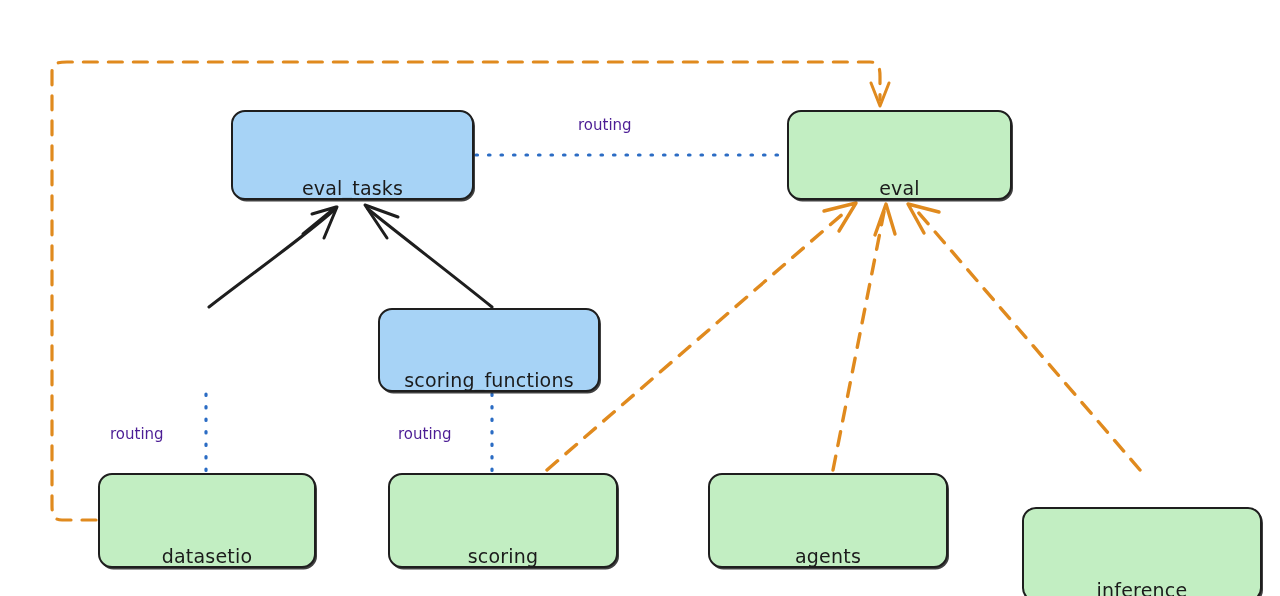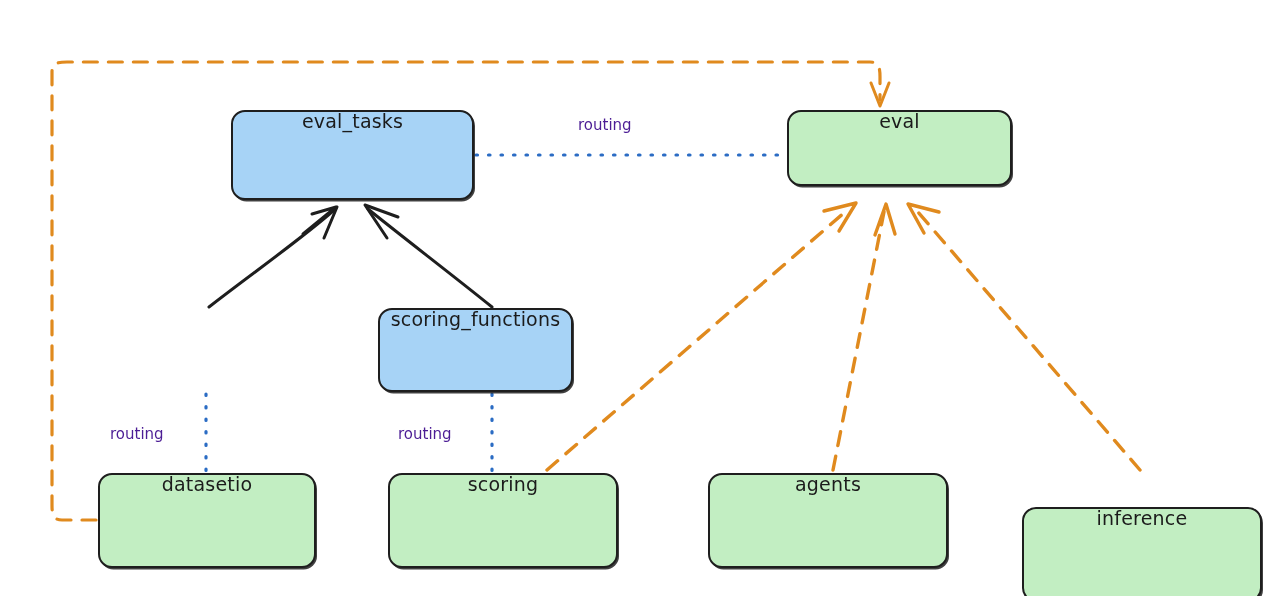--- a/index.html
+++ b/index.html
@@ -25,21 +25,21 @@
     top: 0;
     width: 1280px;
     height: 596px;
   }
   .node {
     position: absolute;
     box-sizing: border-box;
     border: 2.6px solid #1e1e1e;
     border-radius: 14px;
     display: flex;
-    align-items: flex-start;
+    align-items: flex-end;
     justify-content: center;
     font-family: "DejaVu Sans", sans-serif;
     font-size: 19px;
     color: #1b1b1b;
     letter-spacing: 0.2px;
     z-index: 4;
     box-shadow: 1.5px 2px 0 -0.5px rgba(30,30,30,0.85);
   }
   .node .node-label {
     pointer-events: none;
@@ -107,26 +107,26 @@
       <path d="M 1140 470 L 918 212" fill="none" stroke="#e08a1e" stroke-width="3.4" stroke-linecap="round" stroke-dasharray="14 11"></path>
       <path d="M 924 233 L 908 204 L 939 212" fill="none" stroke="#e08a1e" stroke-width="3.4" stroke-linecap="round" stroke-linejoin="round"></path>
     </g>
 
   </svg>
 
   <div class="node blue" style="left:231px; top:110px; width:243px; height:90px;">
     <span class="node-label">eval_tasks</span>
   </div>
 
-  <div class="node green" style="left:787px; top:110px; width:225px; height:76px;">
+  <div class="node green" style="left:787px; top:110px; width:225px; height:90px;">
     <span class="node-label">eval</span>
   </div>
 
 
-  <div class="node blue" style="left:378px; top:308px; width:195px; height:84px;">
+  <div class="node blue" style="left:378px; top:308px; width:222px; height:84px;">
     <span class="node-label">scoring_functions</span>
   </div>
 
   <div class="node green" style="left:98px; top:473px; width:218px; height:95px;">
     <span class="node-label">datasetio</span>
   </div>
 
   <div class="node green" style="left:388px; top:473px; width:230px; height:95px;">
     <span class="node-label">scoring</span>
   </div>

